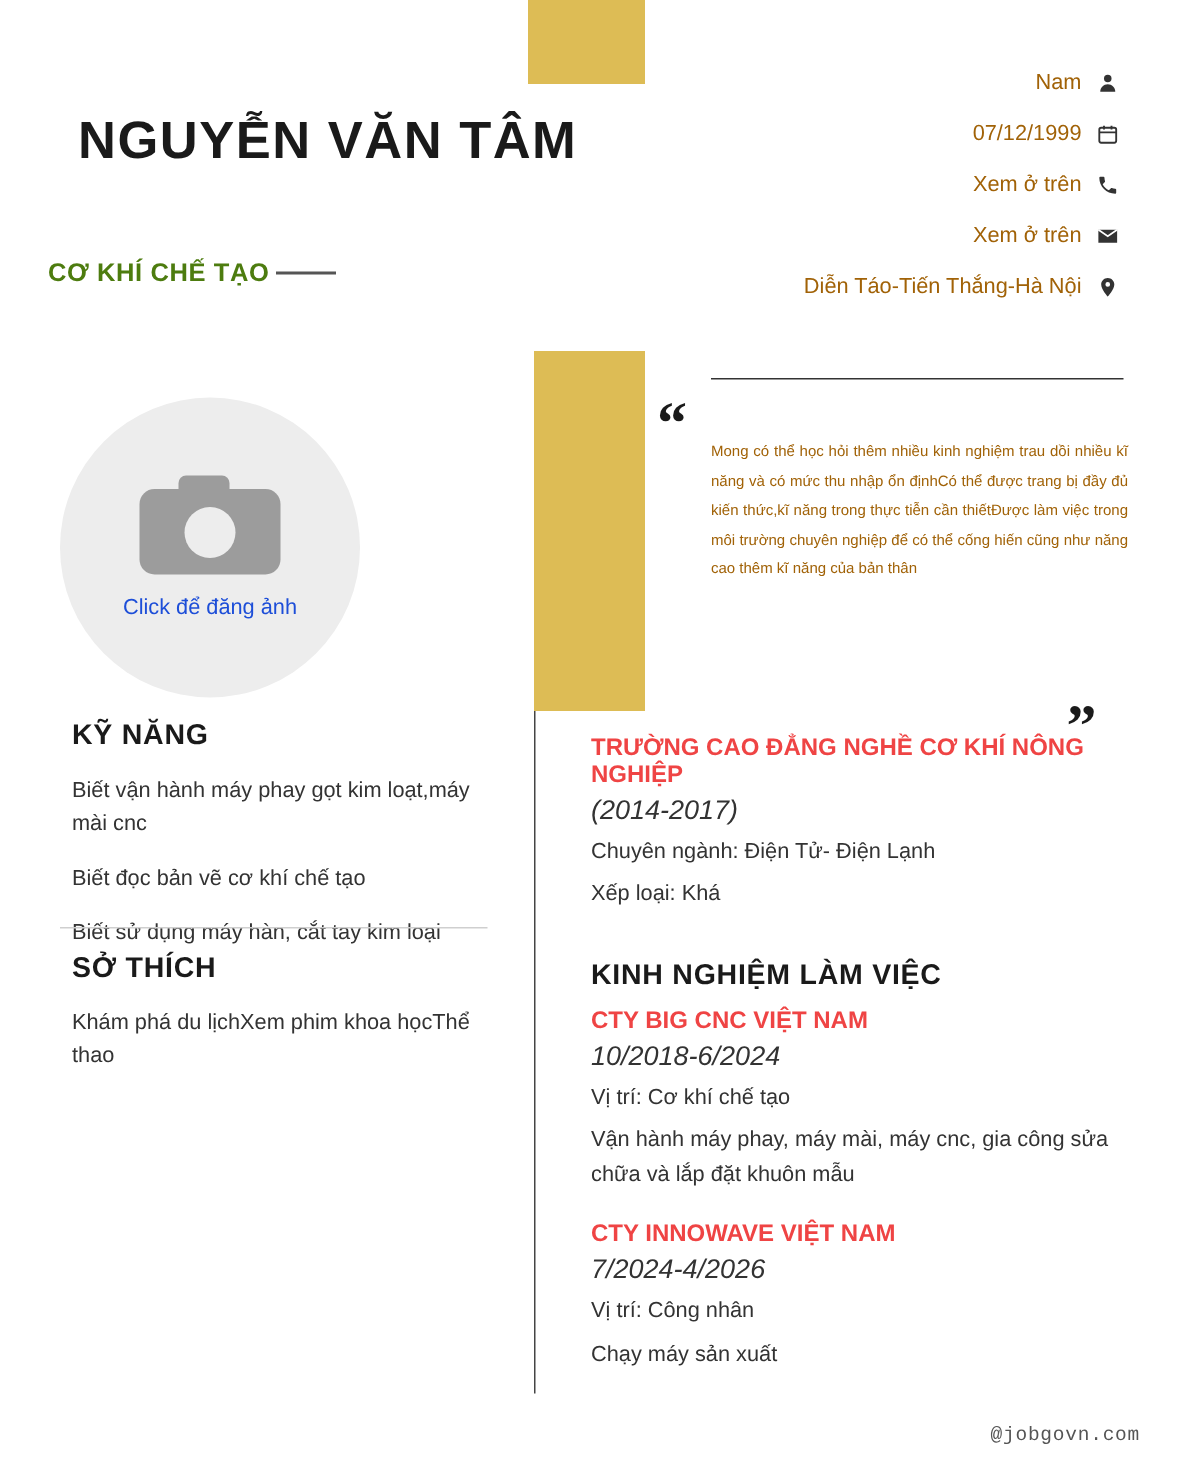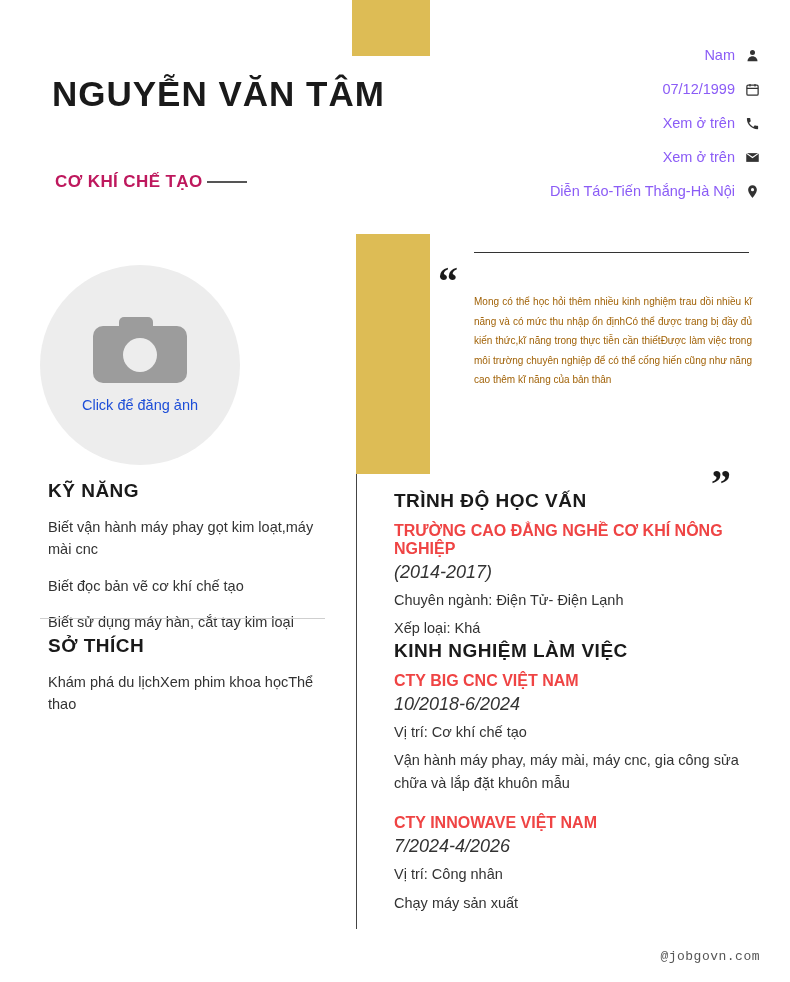--- a/index.html
+++ b/index.html
@@ -39,43 +39,43 @@
     left: 52px;
     top: 74px;
     font-size: 35px;
     font-weight: bold;
     letter-spacing: 1px;
     color: #1a1a1a;
     white-space: nowrap;
   }
   .job-title {
     position: absolute;
-    left: 55px;
+    left: 32px;
     top: 172px;
     font-size: 17px;
     font-weight: bold;
-    color: #be185d;
+    color: #4d7c0f;
     letter-spacing: .4px;
   }
   .job-title .rule {
     display: inline-block;
     width: 40px;
     border-bottom: 2px solid #555;
     vertical-align: 4px;
     margin-left: 4px;
   }
 
   
   .contacts {
     position: absolute;
-    right: 30px;
+    right: 44px;
     top: 38px;
     text-align: right;
     font-size: 14.5px;
-    color: #8b5cf6;
+    color: #a16207;
   }
   .contact-row {
     display: flex;
     align-items: center;
     justify-content: flex-end;
     gap: 10px;
     height: 34px;
   }
   .contact-row .txt { line-height: 1; }
   .contact-row .ico {
@@ -338,21 +338,20 @@
 
 <div class="right-col">
 
   <div class="gold-block"></div>
   <div class="quote-rule"></div>
   <div class="quote-open">“</div>
   <div class="summary">Mong có thể học hỏi thêm nhiều kinh nghiệm trau dồi nhiều kĩ năng và có mức thu nhập ổn địnhCó thể được trang bị đầy đủ kiến thức,kĩ năng trong thực tiễn cần thiếtĐược làm việc trong môi trường chuyên nghiệp để có thể cống hiến cũng như năng cao thêm kĩ năng của bản thân</div>
   <div class="quote-close">”</div>
 
   <div class="right-sec" style="top:256px;">
-    <div class="sec-head">TRÌNH ĐỘ HỌC VẤN</div>
     <div class="entry">
       <div class="entry-title">TRƯỜNG CAO ĐẲNG NGHỀ CƠ KHÍ NÔNG NGHIỆP</div>
       <div class="entry-date">(2014-2017)</div>
       <div class="entry-line">Chuyên ngành: Điện Tử- Điện Lạnh</div>
       <div class="entry-line">Xếp loại: Khá</div>
     </div>
   </div>
 
   <div class="right-sec" style="top:406px;">
     <div class="sec-head">KINH NGHIỆM LÀM VIỆC</div>

